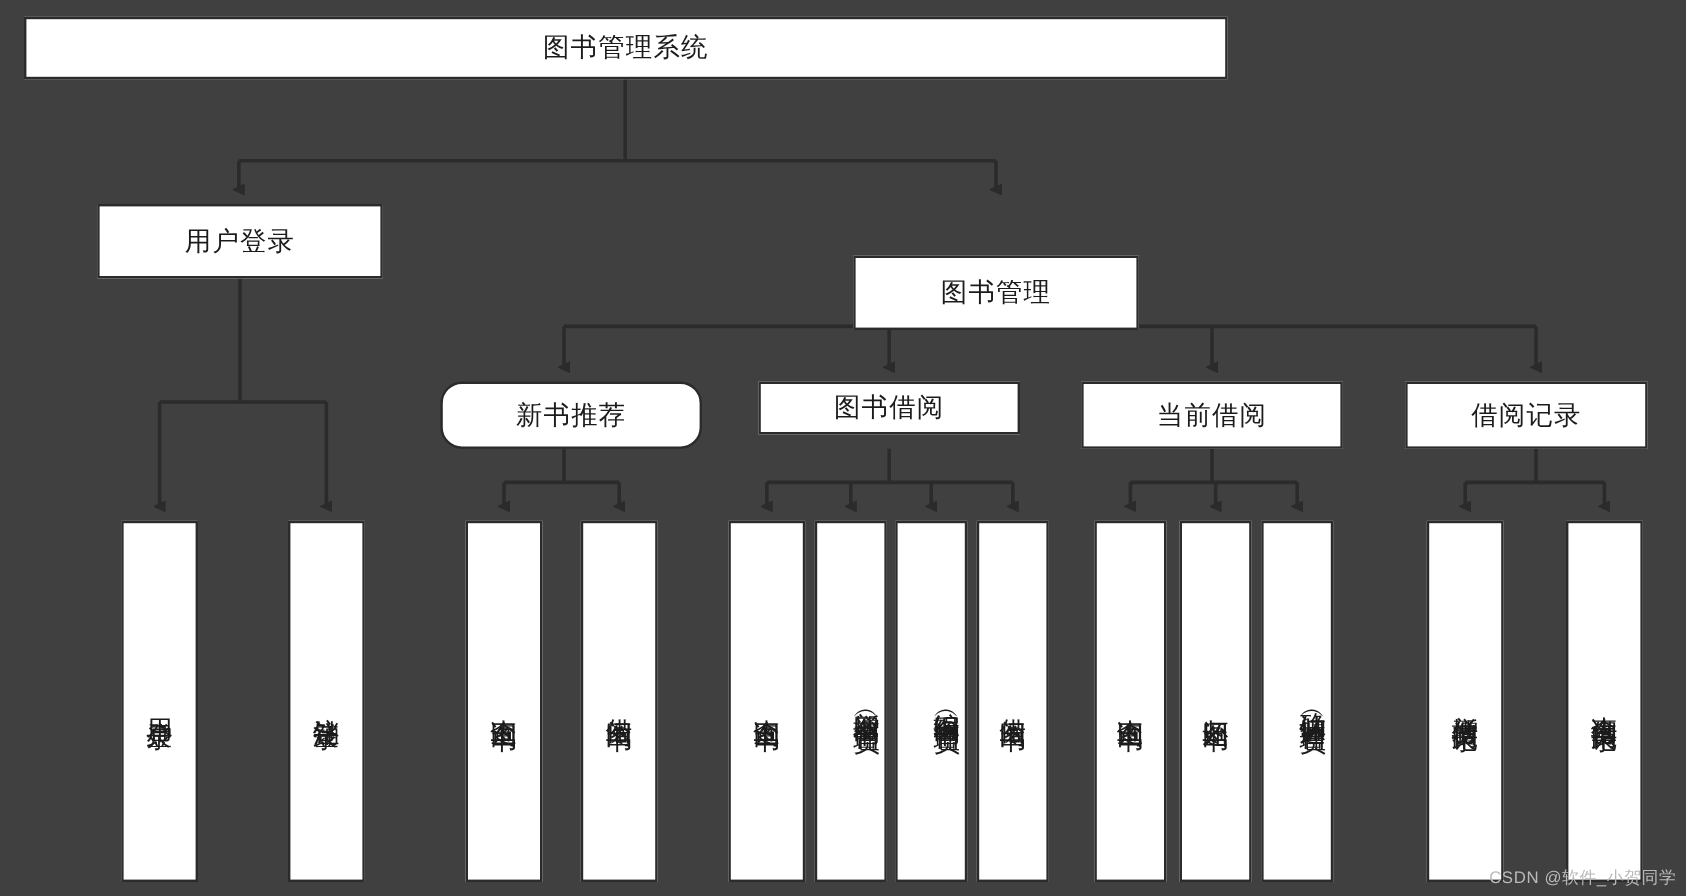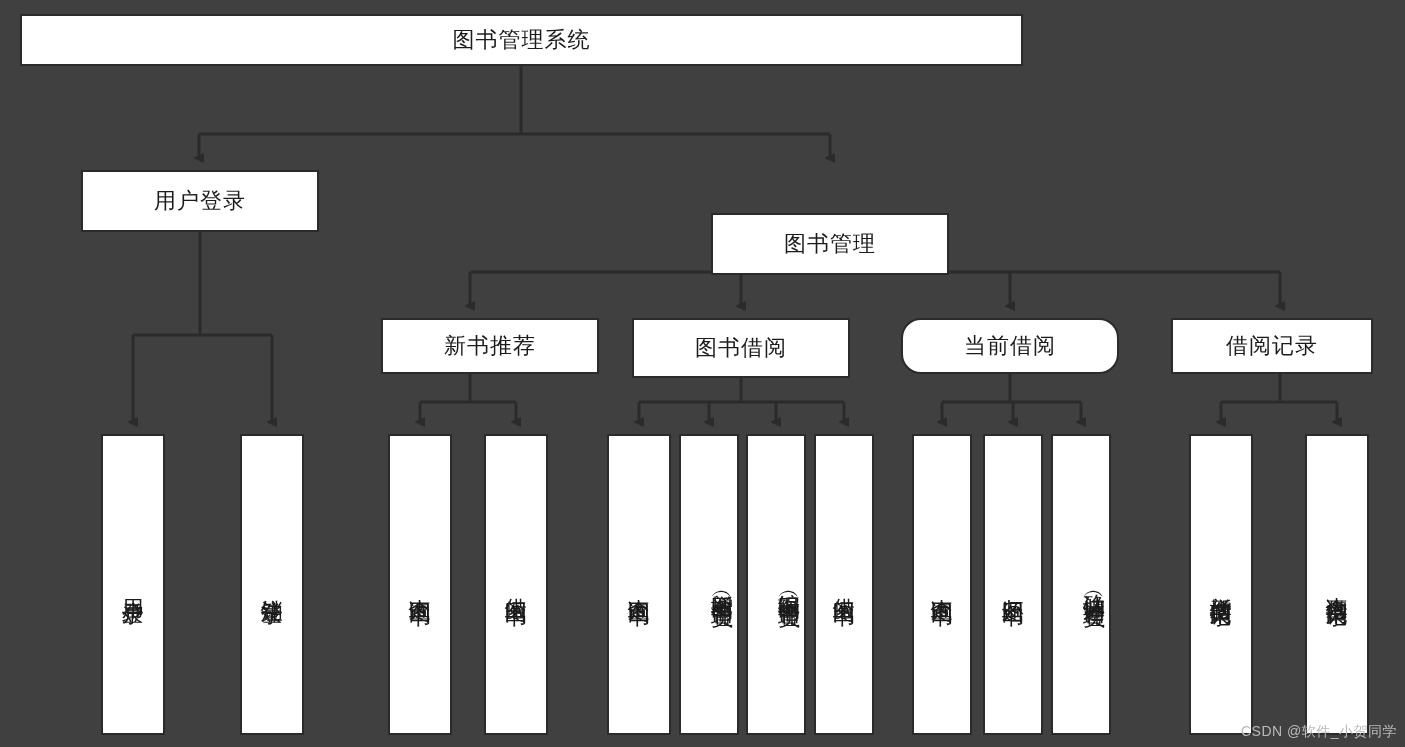--- a/index.html
+++ b/index.html
@@ -130,27 +130,27 @@
     <span class="node-label">图书管理系统</span>
   </div>
 
   <div class="node horiz" style="left:81px; top:170px; width:238px; height:62px;">
     <span class="node-label">用户登录</span>
   </div>
   <div class="node horiz" style="left:711px; top:170px; width:238px; height:62px;margin-top:43px;">
     <span class="node-label">图书管理</span>
   </div>
 
-  <div class="node horiz" style="left:381px; top:318px; width:218px; height:56px;">
+  <div class="node horiz" style="left:367px; top:318px; width:218px; height:56px;border-radius:18px;">
     <span class="node-label">新书推荐</span>
   </div>
-  <div class="node horiz" style="left:632px; top:318px; width:218px; height:60px;">
+  <div class="node horiz" style="left:632px; top:318px; width:218px; height:44px;">
     <span class="node-label">图书借阅</span>
   </div>
-  <div class="node horiz" style="left:901px; top:318px; width:218px; height:56px;border-radius:20px;">
+  <div class="node horiz" style="left:901px; top:318px; width:218px; height:56px;">
     <span class="node-label">当前借阅</span>
   </div>
   <div class="node horiz" style="left:1171px; top:318px; width:202px; height:56px;">
     <span class="node-label">借阅记录</span>
   </div>
 
   <div class="node vert" style="left:101px; top:434px; width:64px; height:301px;">
     <span class="node-label">用户登录</span>
   </div>
   <div class="node vert" style="left:240px; top:434px; width:64px; height:301px;">

